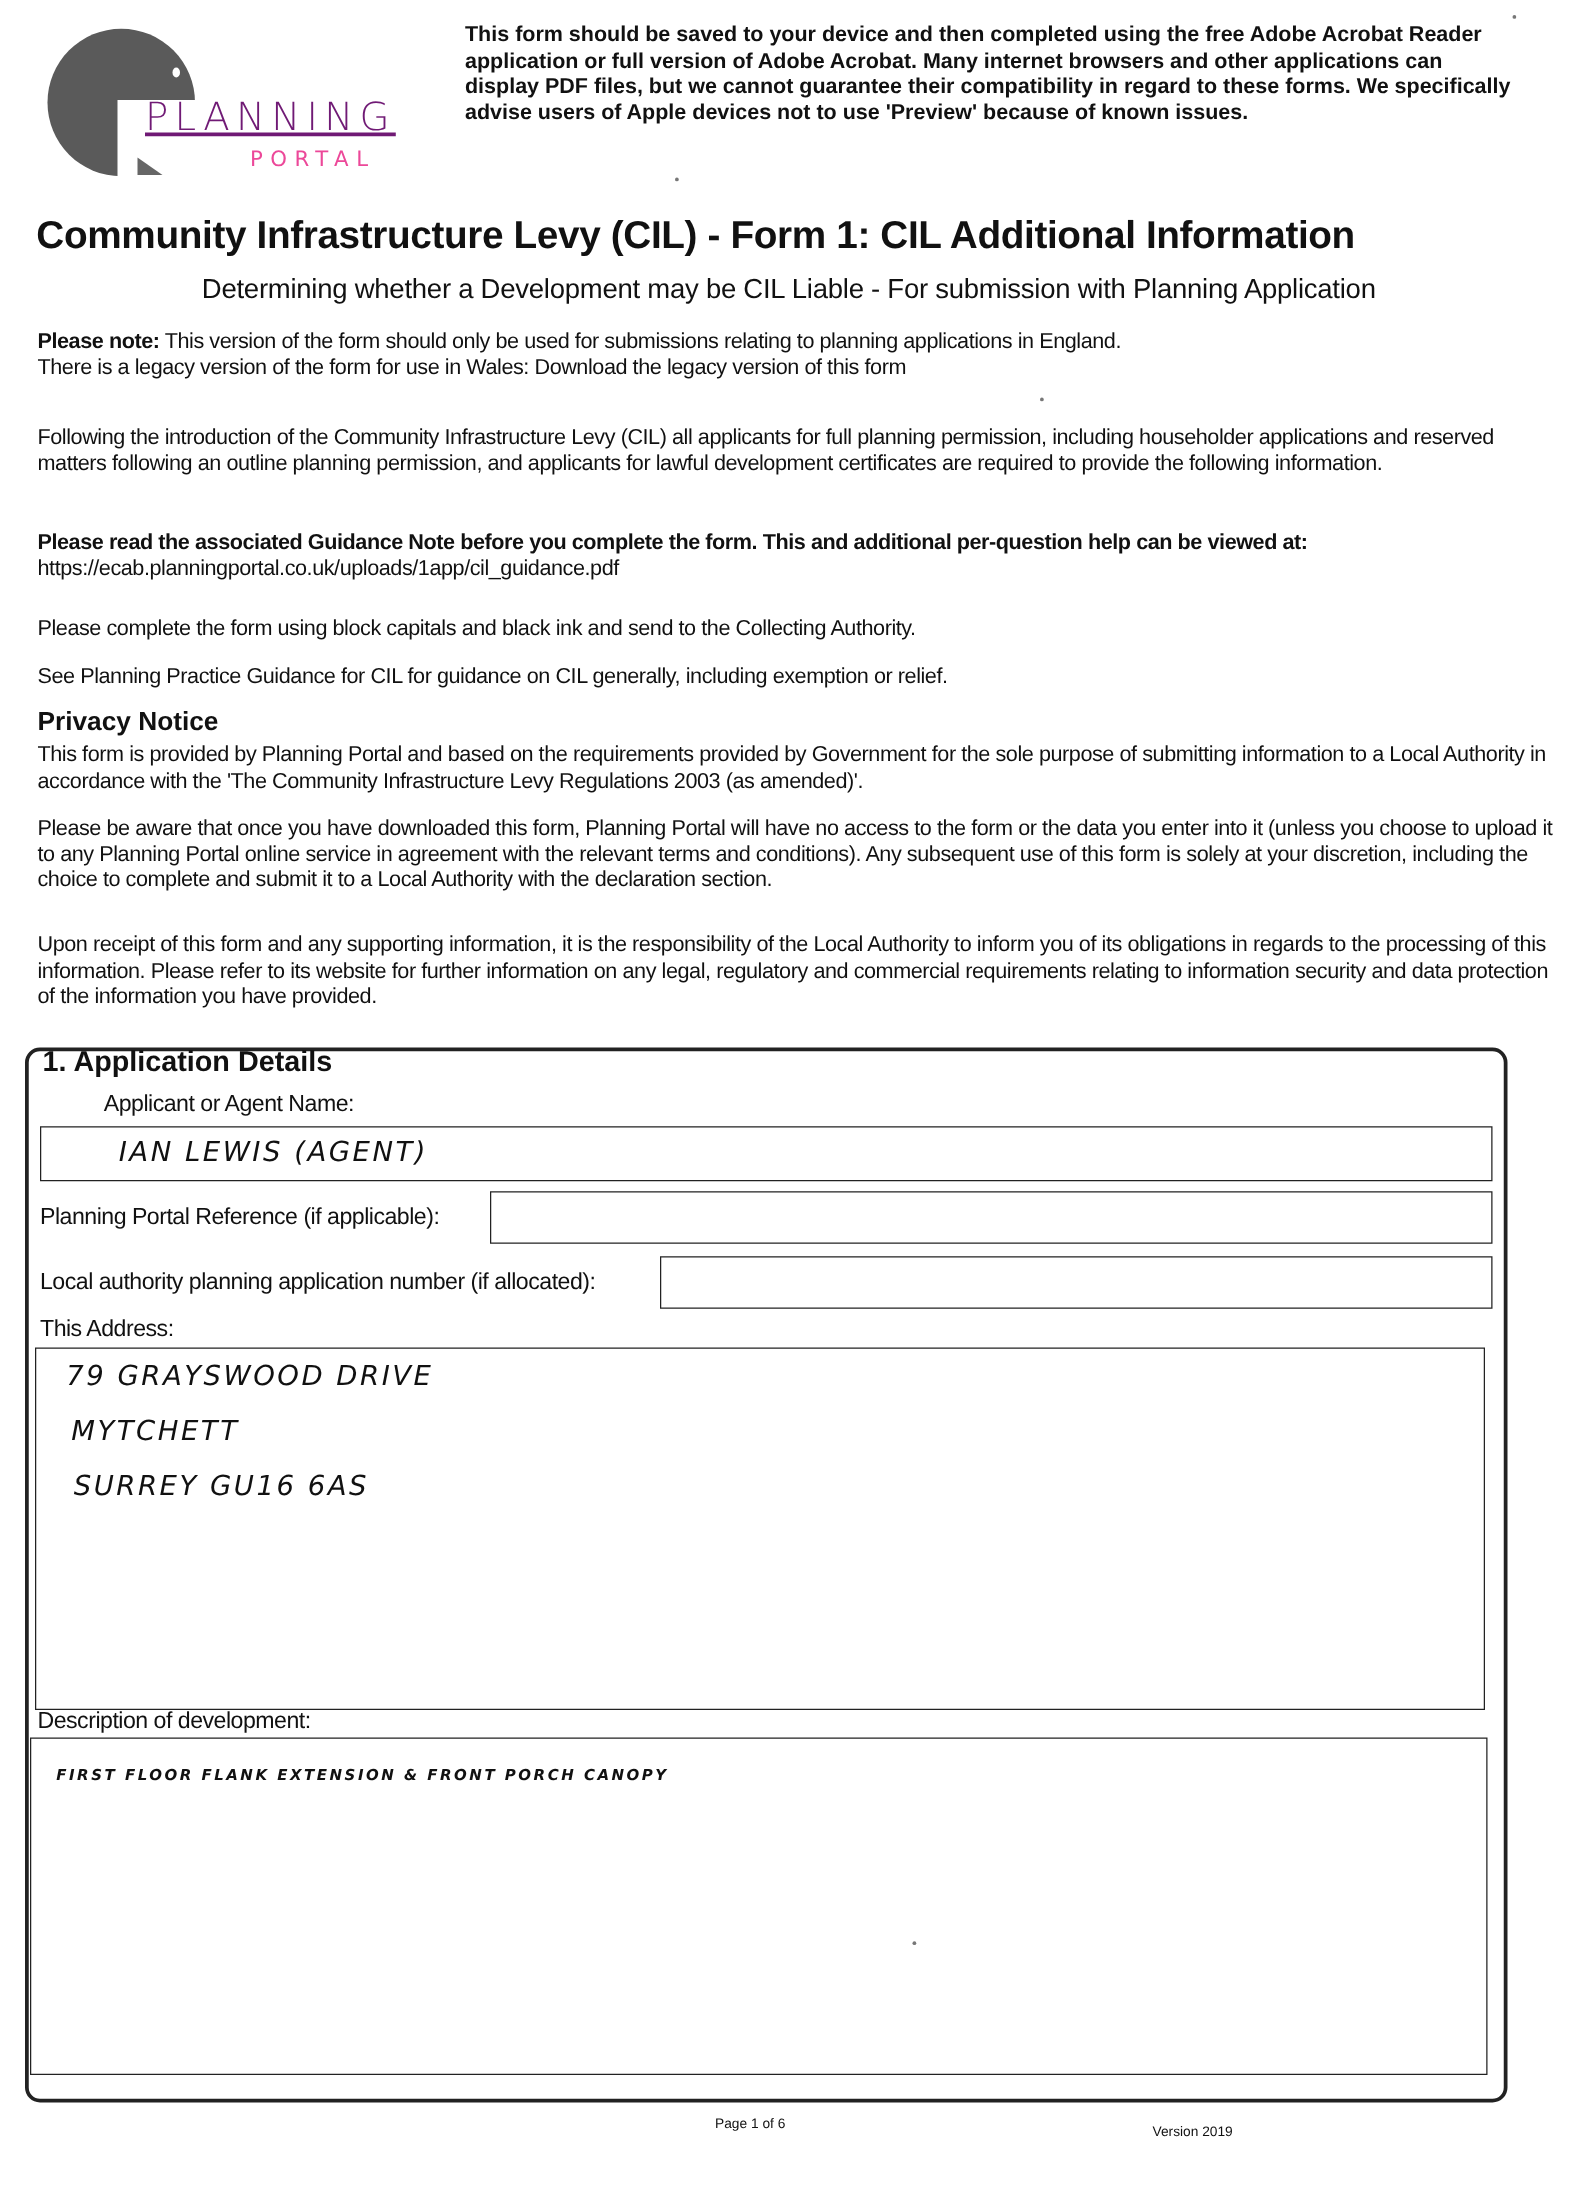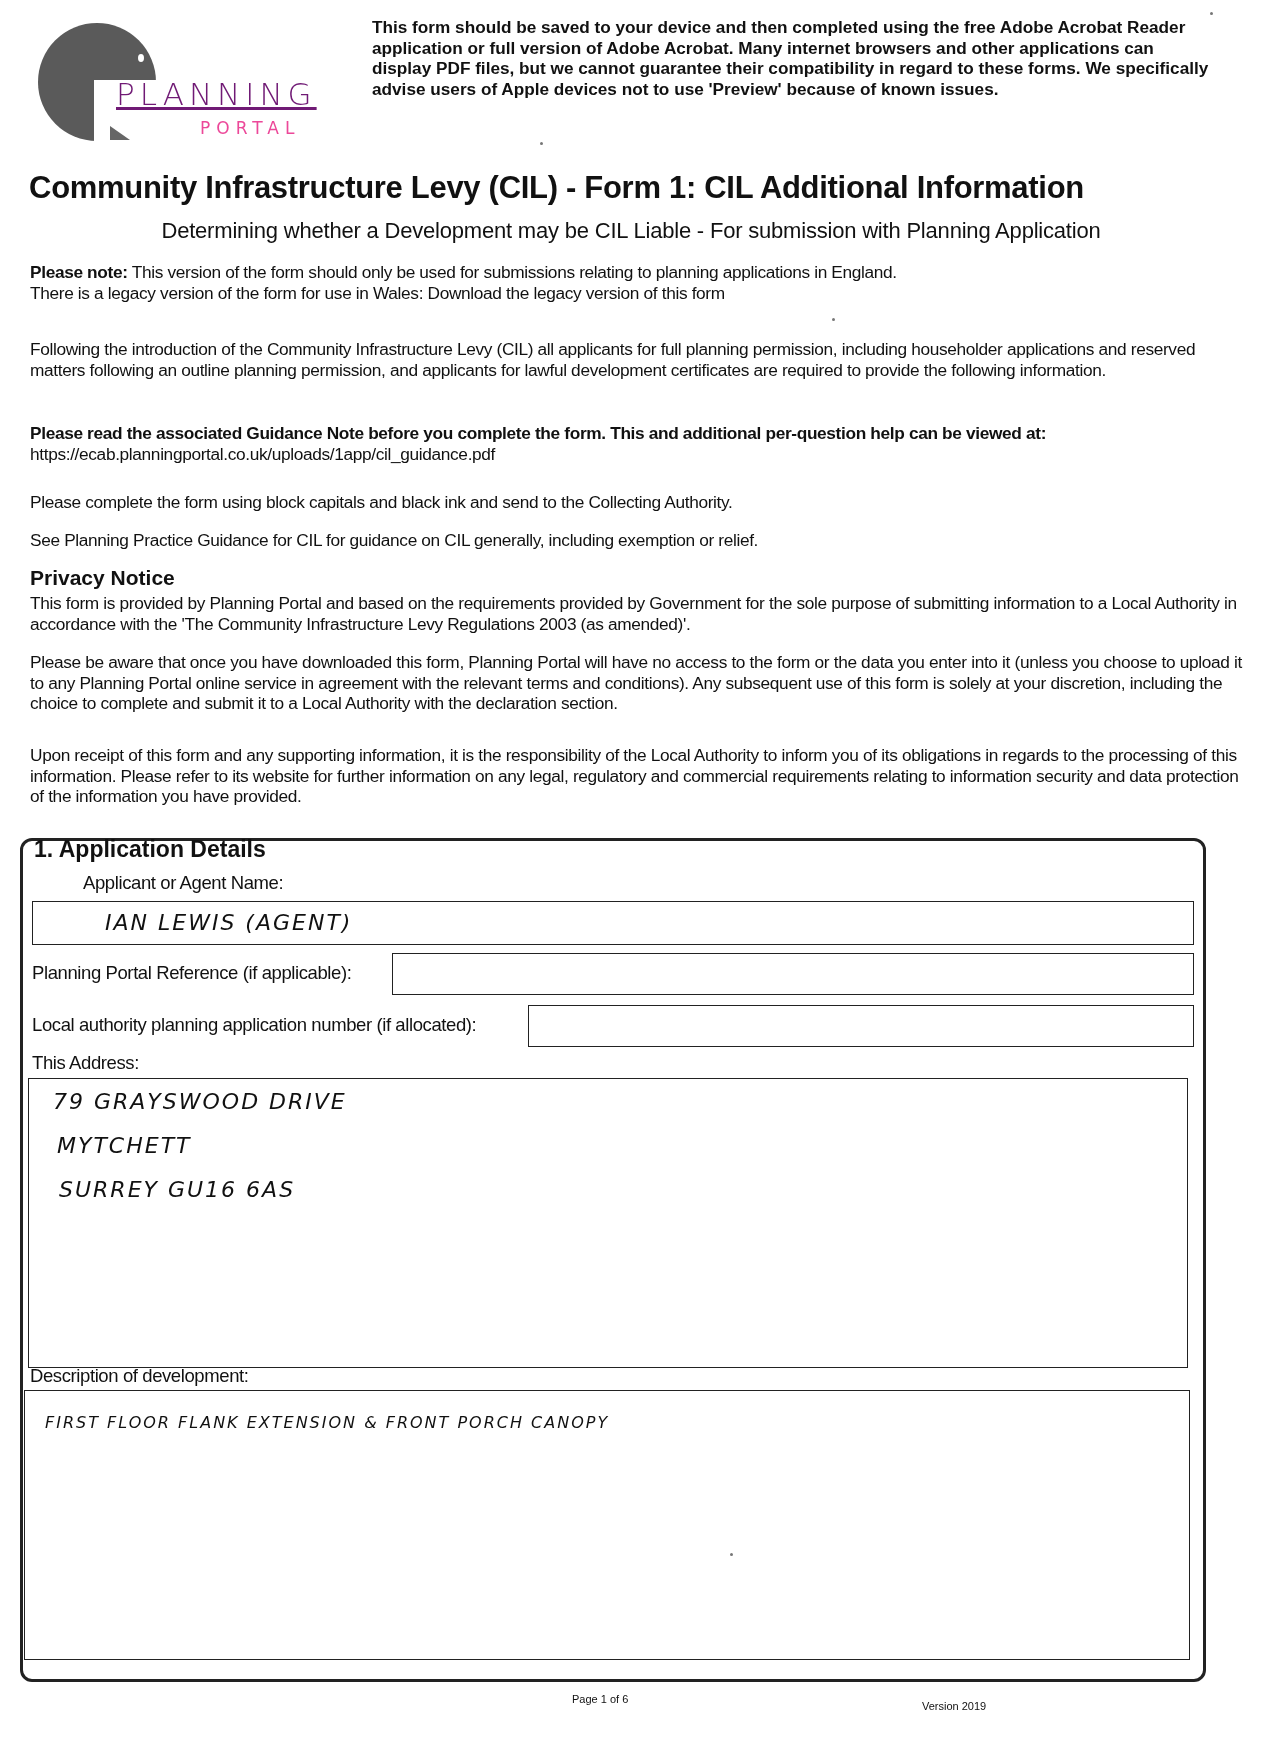--- a/index.html
+++ b/index.html
@@ -96,21 +96,21 @@
 <div class="abs privacy-heading">Privacy Notice</div>
 <div class="abs para" style="top:593px;">This form is provided by Planning Portal and based on the requirements provided by Government for the sole purpose of submitting information to a Local Authority in accordance with the 'The Community Infrastructure Levy Regulations 2003 (as amended)'.</div>
 <div class="abs para" style="top:652px;">Please be aware that once you have downloaded this form, Planning Portal will have no access to the form or the data you enter into it (unless you choose to upload it to any Planning Portal online service in agreement with the relevant terms and conditions). Any subsequent use of this form is solely at your discretion, including the choice to complete and submit it to a Local Authority with the declaration section.</div>
 <div class="abs para" style="top:745px;">Upon receipt of this form and any supporting information, it is the responsibility of the Local Authority to inform you of its obligations in regards to the processing of this information. Please refer to its website for further information on any legal, regulatory and commercial requirements relating to information security and data protection of the information you have provided.</div>
 
 <div class="abs section"></div>
 <div class="abs section-title">1. Application Details</div>
 
 <div class="abs lbl" style="left:36px; top:872px;margin-left:47px;">Applicant or Agent Name:</div>
 <div class="abs box" style="left:32px; top:901px; width:1162px; height:44px;">
-  <span class="abs hand" style="left:72px; top:8px;">IAN LEWIS (AGENT)</span>
+  <span class="abs hand" style="left:62px; top:8px;">IAN LEWIS (AGENT)</span>
 </div>
 
 <div class="abs lbl" style="left:32px; top:962px;">Planning Portal Reference (if applicable):</div>
 <div class="abs box" style="left:392px; top:953px; width:802px; height:42px;">
   <span></span>
 </div>
 
 <div class="abs lbl" style="left:32px; top:1014px;">Local authority planning application number (if allocated):</div>
 <div class="abs box" style="left:528px; top:1005px; width:666px; height:42px;">
   <span></span>
@@ -118,21 +118,21 @@
 
 <div class="abs lbl" style="left:32px; top:1052px;">This Address:</div>
 <div class="abs box" style="left:28px; top:1078px; width:1160px; height:290px;">
   <div class="abs hand" style="left:24px; top:10px;">79 GRAYSWOOD DRIVE</div>
   <div class="abs hand" style="left:28px; top:54px;">MYTCHETT</div>
   <div class="abs hand" style="left:30px; top:98px;">SURREY GU16 6AS</div>
 </div>
 
 <div class="abs lbl" style="left:30px; top:1365px;">Description of development:</div>
 <div class="abs box" style="left:24px; top:1390px; width:1166px; height:270px;">
-  <div class="abs hand" style="left:20px; top:22px; font-size:16px;">FIRST FLOOR FLANK EXTENSION &amp; FRONT PORCH CANOPY</div>
+  <div class="abs hand" style="left:20px; top:22px; font-size:12px;font-weight:bold;">FIRST FLOOR FLANK EXTENSION &amp; FRONT PORCH CANOPY</div>
 </div>
 
 <div class="abs footer-page">Page 1 of 6</div>
 <div class="abs footer-ver">Version 2019</div>
 
 <div class="speck" style="left:1210px; top:12px;"></div>
 <div class="speck" style="left:540px; top:142px;"></div>
 <div class="speck" style="left:832px; top:318px;"></div>
 <div class="speck" style="left:730px; top:1553px;"></div>
 

